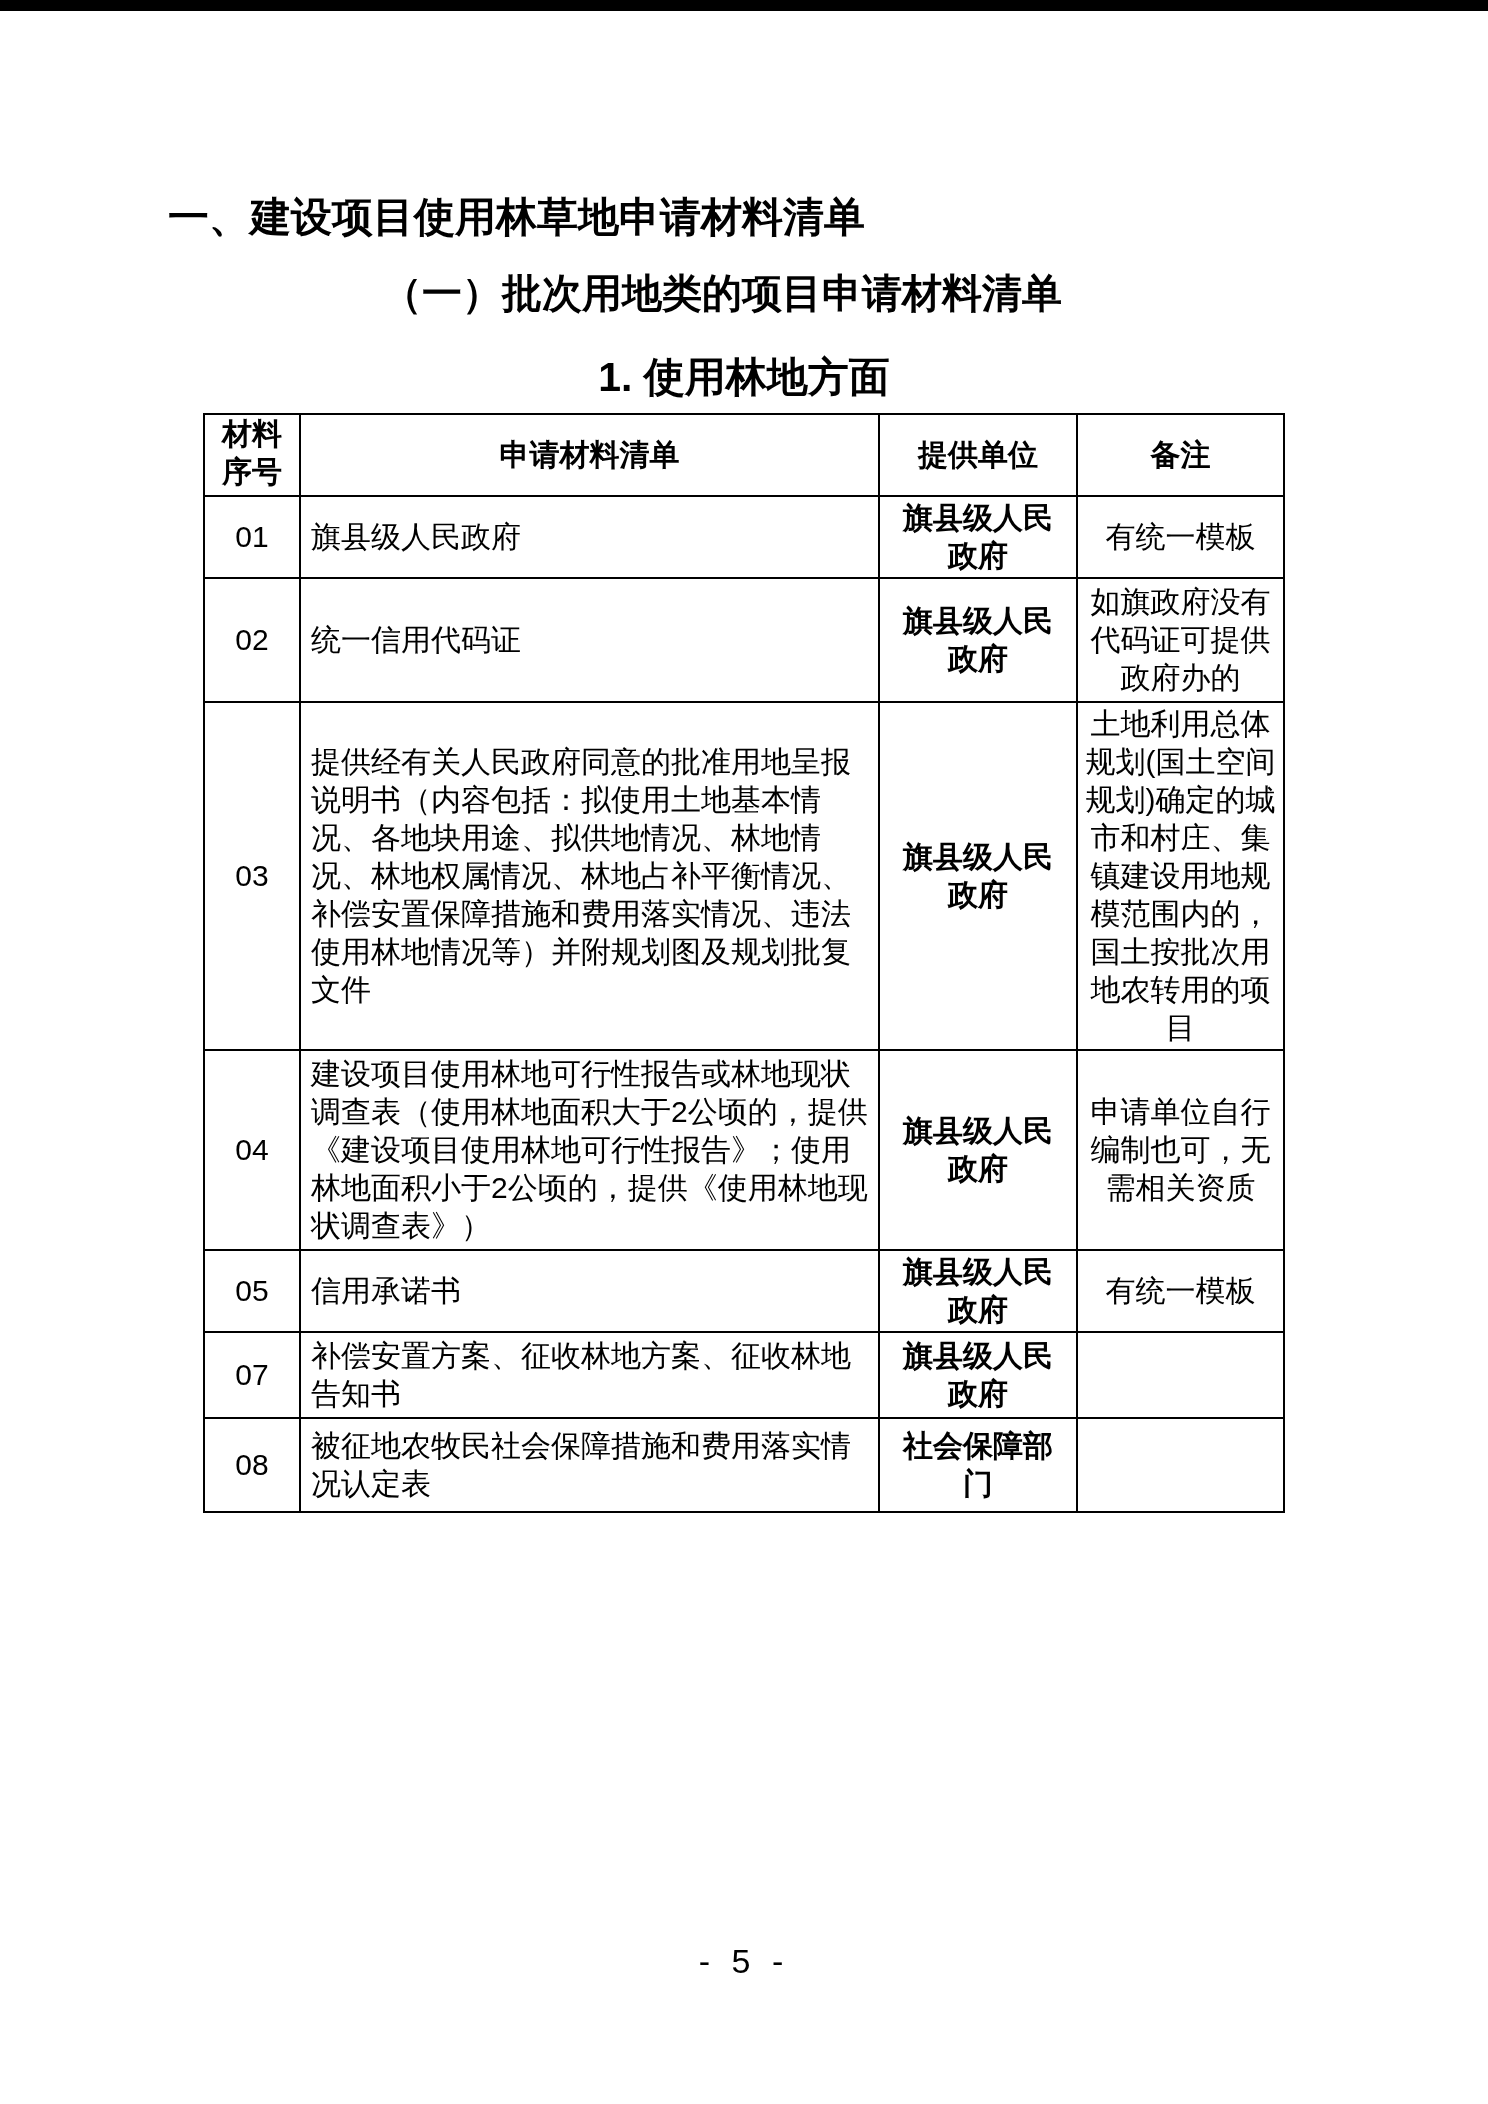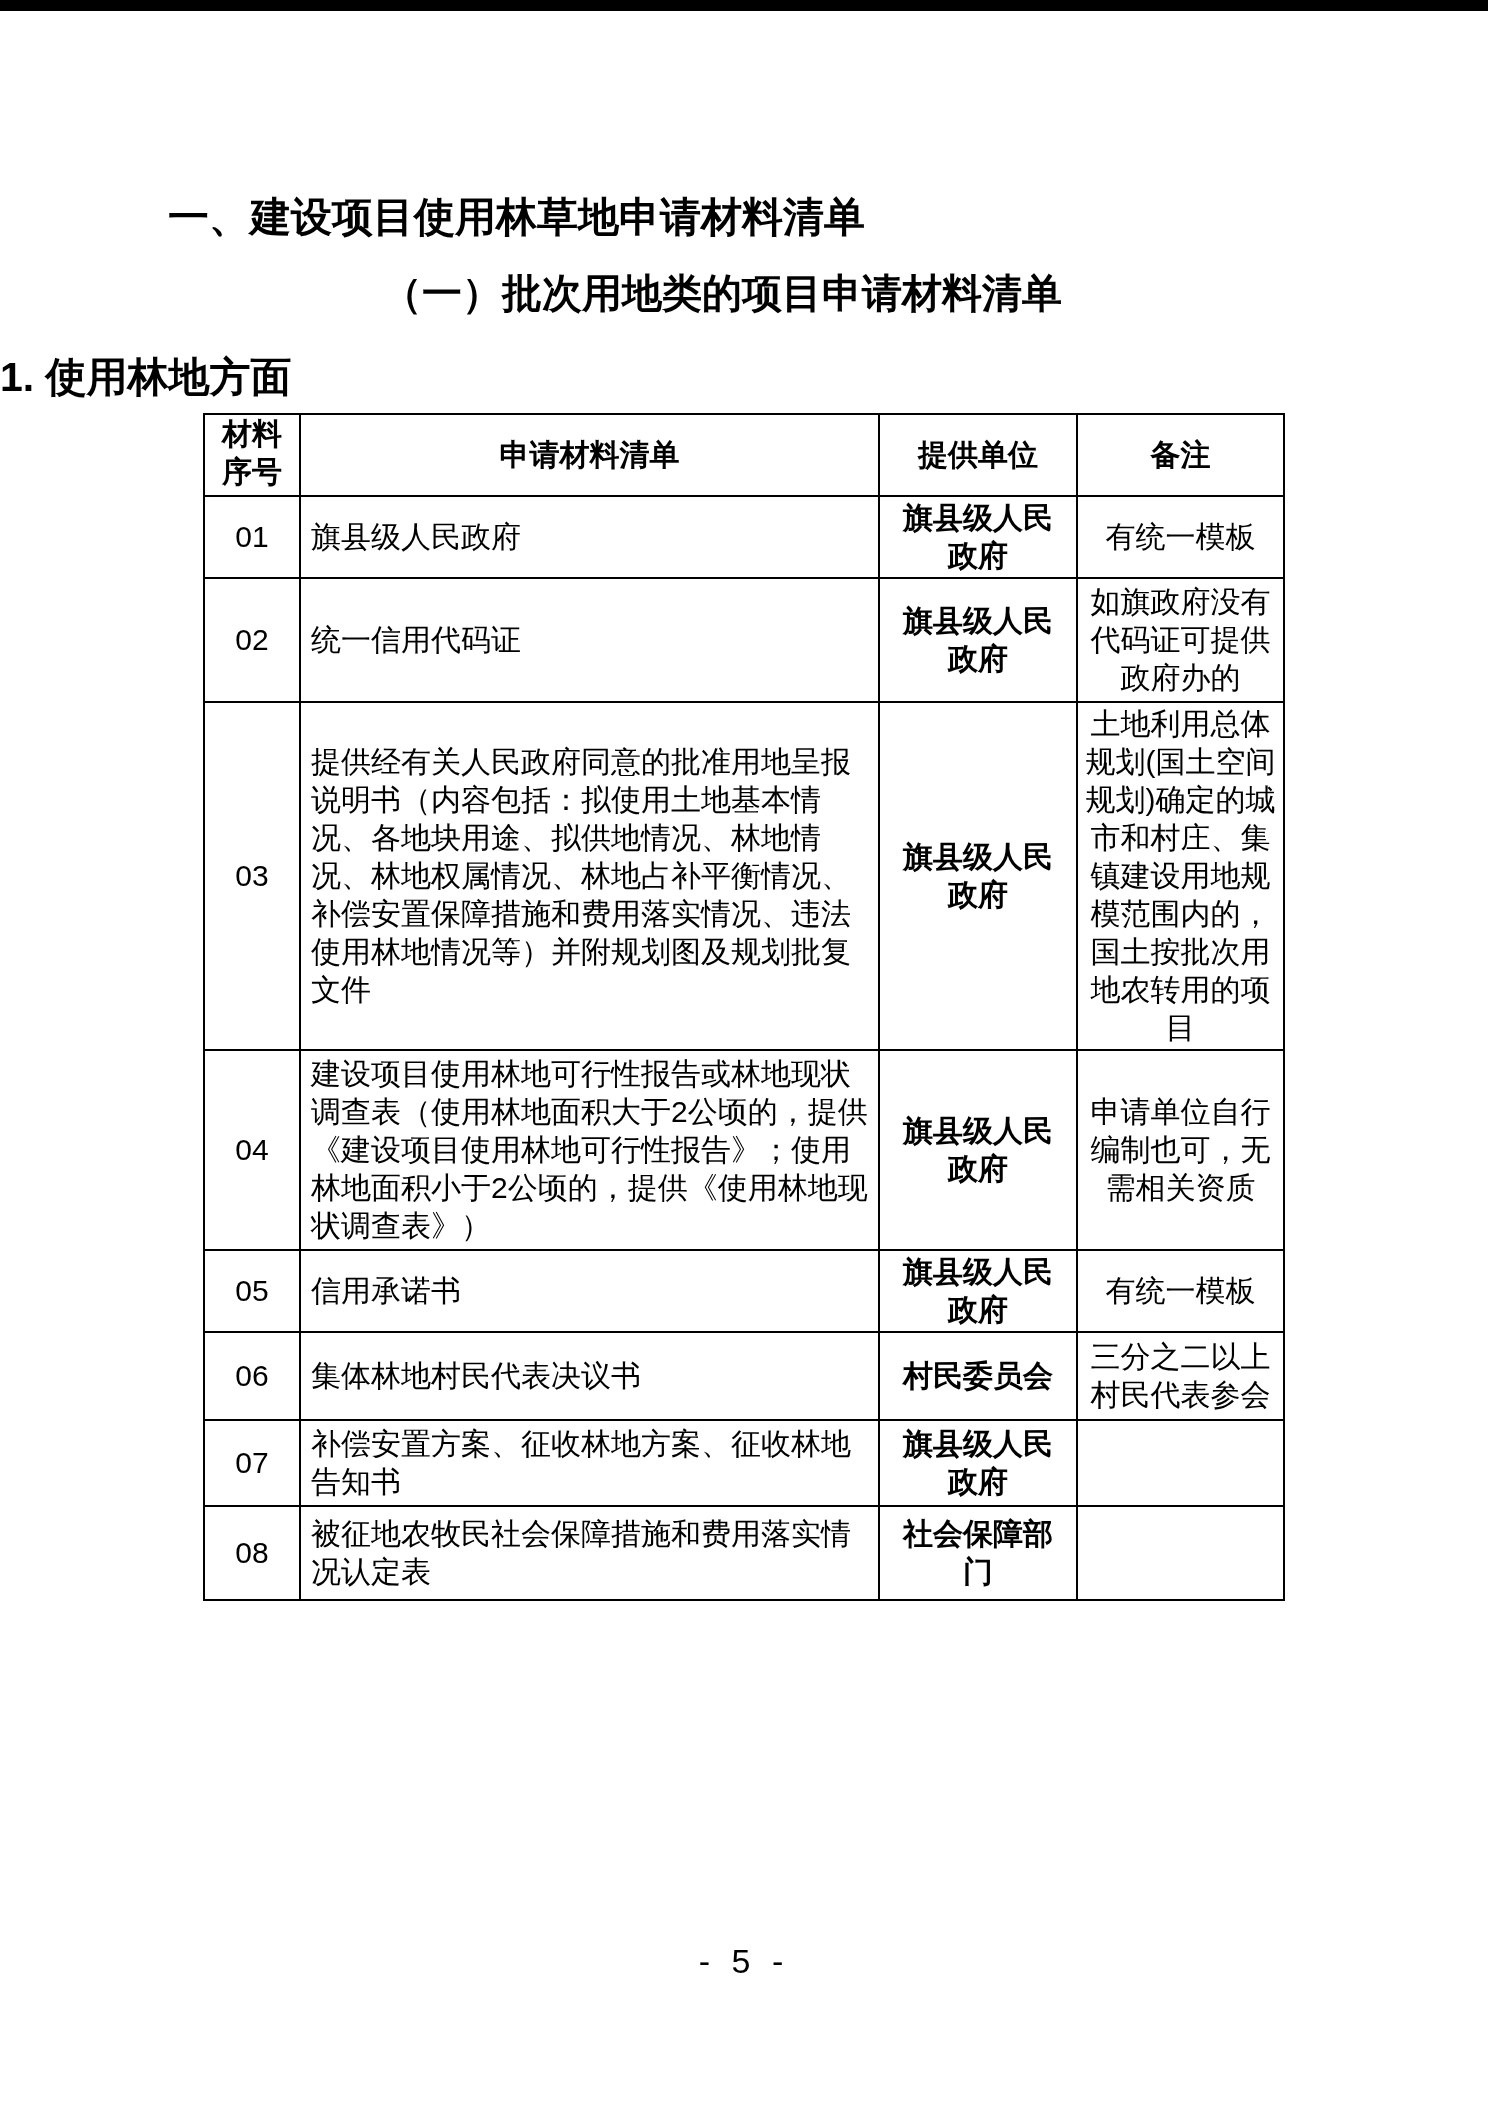--- a/index.html
+++ b/index.html
@@ -18,20 +18,21 @@
   .heading-1 {
     position: absolute; left: 168px; top: 190px;
     font-size: 41px; font-weight: bold; white-space: nowrap;
   }
   .heading-2 {
     position: absolute; left: 382px; top: 266px;
     font-size: 40px; font-weight: bold; white-space: nowrap;
   }
   .heading-3 {
     position: absolute; left: 0; top: 350px; width: 1488px;
+    text-align: center;
     font-size: 41px; font-weight: bold;
   }
   table.materials {
     position: absolute; left: 203px; top: 413px;
     border-collapse: collapse; table-layout: fixed;
     width: 1080px;
   }
   .materials th, .materials td {
     border: 2px solid #000000;
     font-size: 30px;
@@ -112,26 +113,20 @@
       <td class="cell-mat">建设项目使用林地可行性报告或林地现状调查表（使用林地面积大于2公顷的，提供《建设项目使用林地可行性报告》；使用林地面积小于2公顷的，提供《使用林地现状调查表》）</td>
       <td class="cell-prov">旗县级人民政府</td>
       <td class="cell-note">申请单位自行编制也可，无需相关资质</td>
     </tr>
     <tr class="rh-5">
       <td class="cell-no">05</td>
       <td class="cell-mat">信用承诺书</td>
       <td class="cell-prov">旗县级人民政府</td>
       <td class="cell-note">有统一模板</td>
     </tr>
-    <tr class="rh-6">
-      <td class="cell-no">06</td>
-      <td class="cell-mat">集体林地村民代表决议书</td>
-      <td class="cell-prov">村民委员会</td>
-      <td class="cell-note">三分之二以上村民代表参会</td>
-    </tr>
     <tr class="rh-7">
       <td class="cell-no">07</td>
       <td class="cell-mat">补偿安置方案、征收林地方案、征收林地告知书</td>
       <td class="cell-prov">旗县级人民政府</td>
       <td class="cell-note"></td>
     </tr>
     <tr class="rh-8">
       <td class="cell-no">08</td>
       <td class="cell-mat">被征地农牧民社会保障措施和费用落实情况认定表</td>
       <td class="cell-prov">社会保障部门</td>

